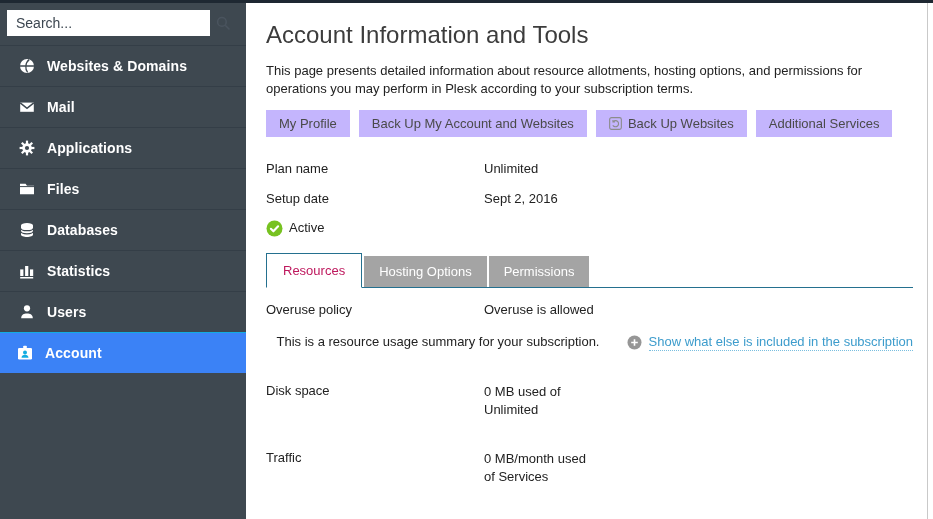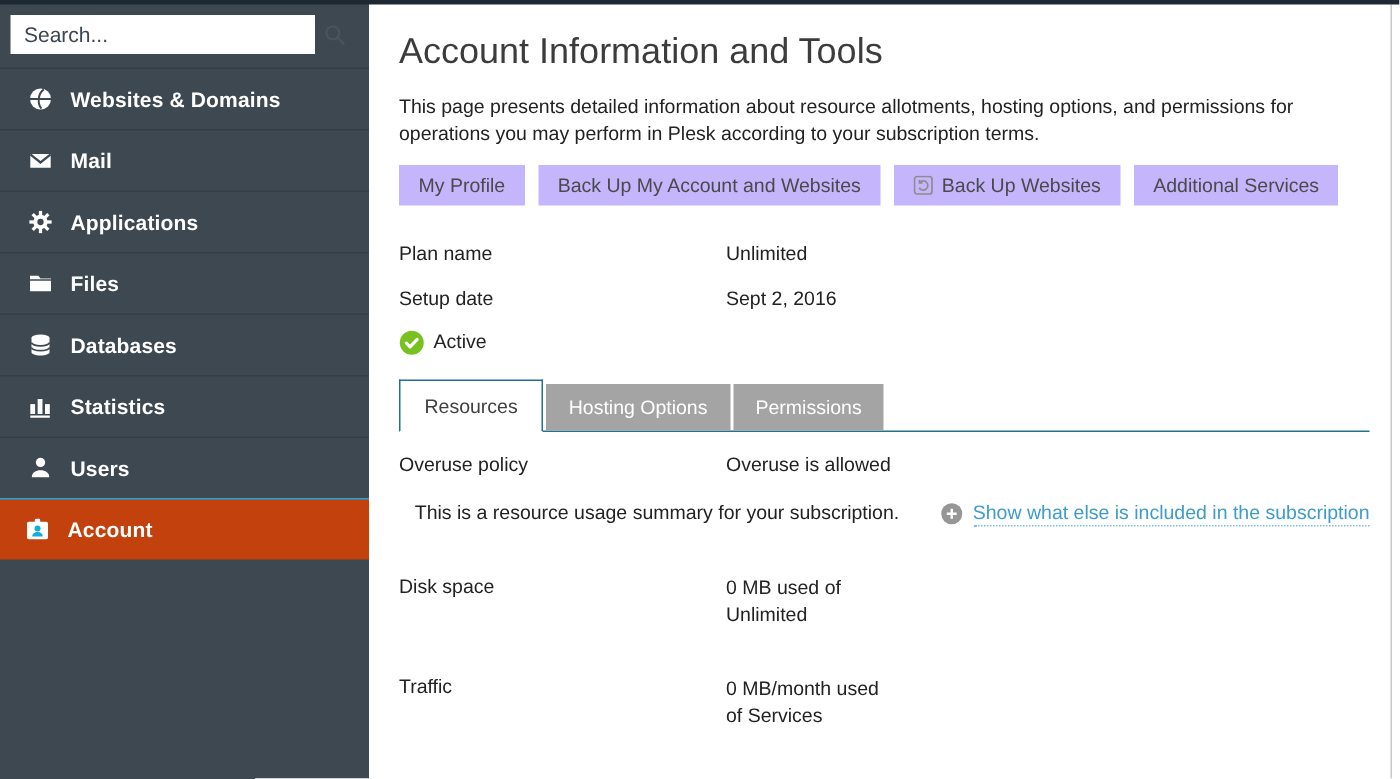--- a/index.html
+++ b/index.html
@@ -12,21 +12,21 @@
   
   .sidebar { width:246px; height:519px; background:#3e4850; flex-shrink:0; }
   .search-wrap { padding:10px 7px 9px 7px; position:relative; }
   .search-input { width:203px; height:26px; border:none; outline:none; background:#fff; padding:0 30px 0 9px; font-size:14px; color:#333; font-family:"Liberation Sans", sans-serif; }
   .search-input::placeholder { color:#3c4650; opacity:1; }
   .search-icon { position:absolute; right:15px; top:16px; width:15px; height:15px; cursor:pointer; }
   .nav { }
   .nav-item { display:flex; align-items:center; height:41px; padding-left:19px; border-top:1px solid #343e47; cursor:pointer; }
   .nav-item .icn { width:16px; height:16px; margin-right:12px; display:inline-flex; }
   .nav-item .lbl { color:#fff; font-size:14px; font-weight:600; letter-spacing:.1px; }
-  .nav-item.active { background:#c2410c; border-top-color:#12ace1;padding-left:17px; }
+  .nav-item.active { background:#3b82f6; border-top-color:#12ace1;padding-left:17px; }
 
   
   .main { flex:1; padding:0 20px; position:relative; }
   h1.page-title { margin-top:21px; font-size:24px; font-weight:400; color:#3c3c3c; }
   p.page-desc { margin-top:13px; line-height:17.5px; color:#222; max-width:678px; }
 
   .toolbar { margin-top:13px; display:flex; gap:9px; }
   .btn { background:#c4b5fd; border:none; color:#4a4a4a; font-size:13px; font-family:"Liberation Sans", sans-serif; height:27px; padding:0 13px; display:inline-flex; align-items:center; gap:6px; cursor:pointer; white-space:nowrap; }
   .btn .bicn { display:inline-flex; width:13px; height:13px; }
 
@@ -34,21 +34,21 @@
   .row { display:flex; align-items:flex-start; }
   .info-table .row { height:30px; align-items:center; }
   .label-col { width:218px; flex-shrink:0; color:#222; }
   .val-col { color:#222; }
   .status-val { display:flex; gap:6px; }
 
   .tabs-hint { margin-top:11px; line-height:17.5px; max-width:690px; }
 
   .tabs { margin-top:10px; display:flex; align-items:flex-end; border-bottom:1px solid #24708f; }
   .tab { font-size:13px; cursor:pointer; }
-  .tab.active { background:#fff; color:#404040; border:1px solid #24708f; border-bottom:1px solid #fff; margin-bottom:-1px; padding:9px 16px 9px; }
+  .tab.active { background:#fff; color:#be185d; border:1px solid #24708f; border-bottom:1px solid #fff; margin-bottom:-1px; padding:9px 16px 9px; }
   .tab.inactive { background:#a4a4a4; color:#fff; padding:8px 15px; margin-left:2px; }
 
   .tabpane { }
   .overuse-row { margin-top:14px; }
   .summary-row { margin-top:16px; display:flex;justify-content:flex-end; }
   .summary-text { width:350px; flex-shrink:0; line-height:17.5px; }
   .subscription-link-wrap { display:flex; align-items:flex-start; gap:7px; padding-top:1px; }
   .plus-icon { width:15px; height:15px; flex-shrink:0; margin-top:1px; cursor:pointer; }
   a.dotted-link { color:#3d9ccc; text-decoration:none; border-bottom:1px dotted #79bedf; padding-bottom:1px; cursor:pointer; }
 

